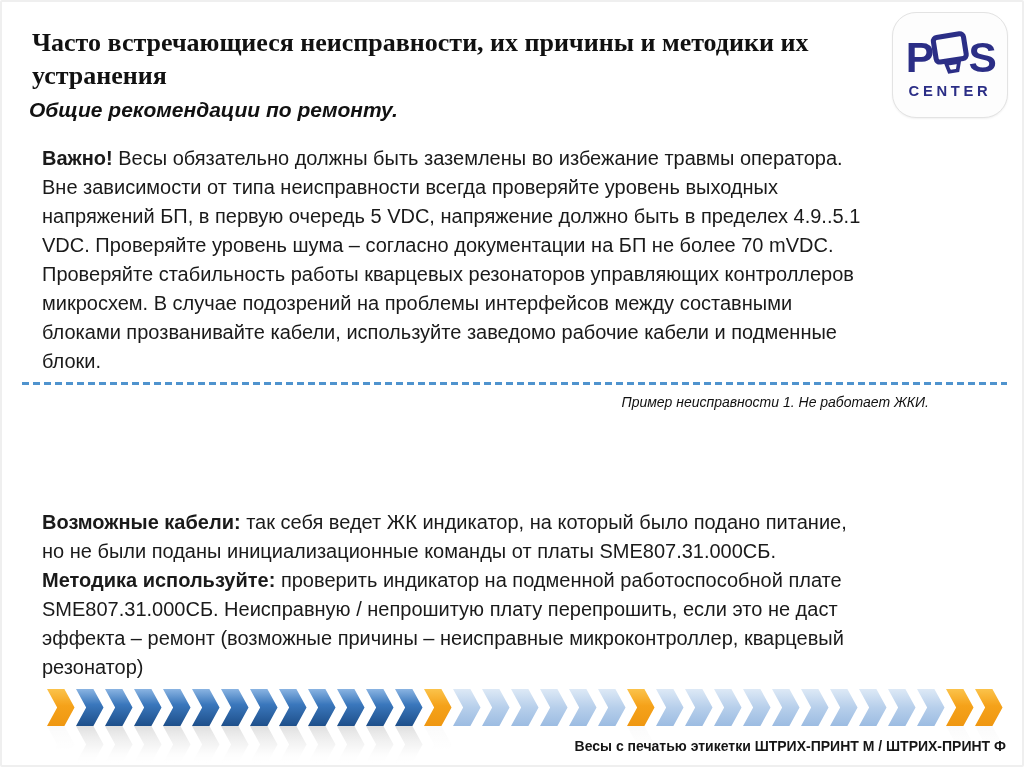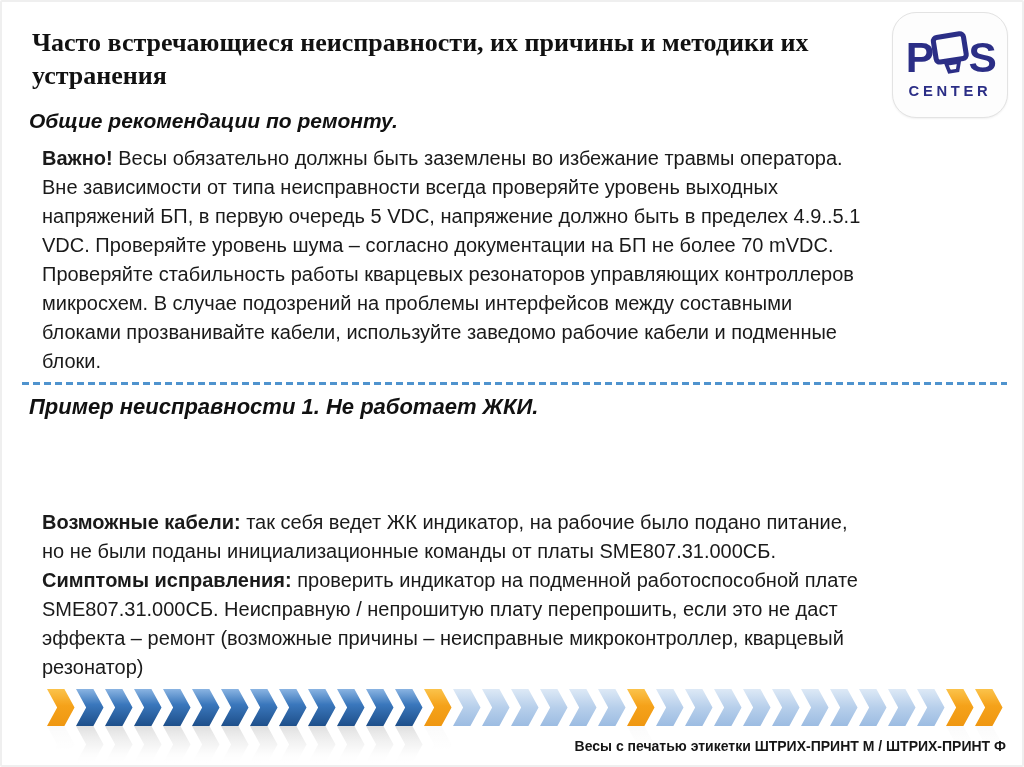--- a/index.html
+++ b/index.html
@@ -14,37 +14,37 @@
     font-family:"Liberation Sans",sans-serif;
     color:#1a1a1a;
   }
   .title{
     position:absolute;left:30px;top:24px;width:850px;
     font-family:"Liberation Serif","DejaVu Serif",serif;
     font-weight:700;font-size:26px;line-height:33px;color:#111;
     white-space:pre-line;
   }
   .subtitle{
-    position:absolute;left:27px;top:107px;width:900px;
+    position:absolute;left:27px;top:96px;width:900px;
     font-weight:700;font-style:italic;font-size:21px;color:#111;
   }
   .para{
     position:absolute;left:40px;width:988px;
     font-size:20px;line-height:29px;color:#1a1a1a;
   }
   .para .lines{white-space:pre-line;}
   .lead{font-weight:700;}
   .p-general{top:122px;}
   .divider{
     position:absolute;left:20px;top:380px;width:985px;height:3px;
     background:repeating-linear-gradient(90deg,#4f93ce 0 7px,transparent 7px 11px);
   }
   .example-heading{
     position:absolute;left:27px;top:392px;width:900px;
-    font-weight:700;font-style:italic;font-size:22px;color:#111;
+    font-weight:400;font-style:italic;font-size:14px;color:#111;text-align:right;
   }
   .p-symptoms{top:425px;}
   .p-causes{top:486px;}
   .p-method{top:544px;}
 
   
   .logo-card{
     position:absolute;top:10px;right:14px;width:114px;height:104px;
     background:#fdfdfd;border:1px solid #e3e3e3;border-radius:24px;
     box-shadow:0 1px 2px rgba(0,0,0,0.06);
@@ -110,24 +110,24 @@
 Проверяйте стабильность работы кварцевых резонаторов управляющих контроллеров
 микросхем. В случае подозрений на проблемы интерфейсов между составными
 блоками прозванивайте кабели, используйте заведомо рабочие кабели и подменные
 блоки.</span></p>
 
   <div class="divider"></div>
 
   <div class="example-heading">Пример неисправности 1. Не работает ЖКИ.</div>
 
 
-  <p class="para p-causes"><b class="lead">Возможные кабели:</b><span class="lines"> так себя ведет ЖК индикатор, на рабочие было подано питание,
+  <p class="para p-causes"><b class="lead">Возможные кабели:</b><span class="lines"> так себя ведет ЖК индикатор, на который было подано питание,
 но не были поданы инициализационные команды от платы SME807.31.000СБ.</span></p>
 
-  <p class="para p-method"><b class="lead">Симптомы исправления:</b><span class="lines"> проверить индикатор на подменной работоспособной плате
+  <p class="para p-method"><b class="lead">Методика используйте:</b><span class="lines"> проверить индикатор на подменной работоспособной плате
 SME807.31.000СБ. Неисправную / непрошитую плату перепрошить, если это не даст
 эффекта – ремонт (возможные причины – неисправные микроконтроллер, кварцевый
 резонатор)</span></p>
 
   <div class="chevron-row">
       <div class="chev orange"></div>
       <div class="chev dark"></div>
       <div class="chev dark"></div>
       <div class="chev dark"></div>
       <div class="chev dark"></div>

